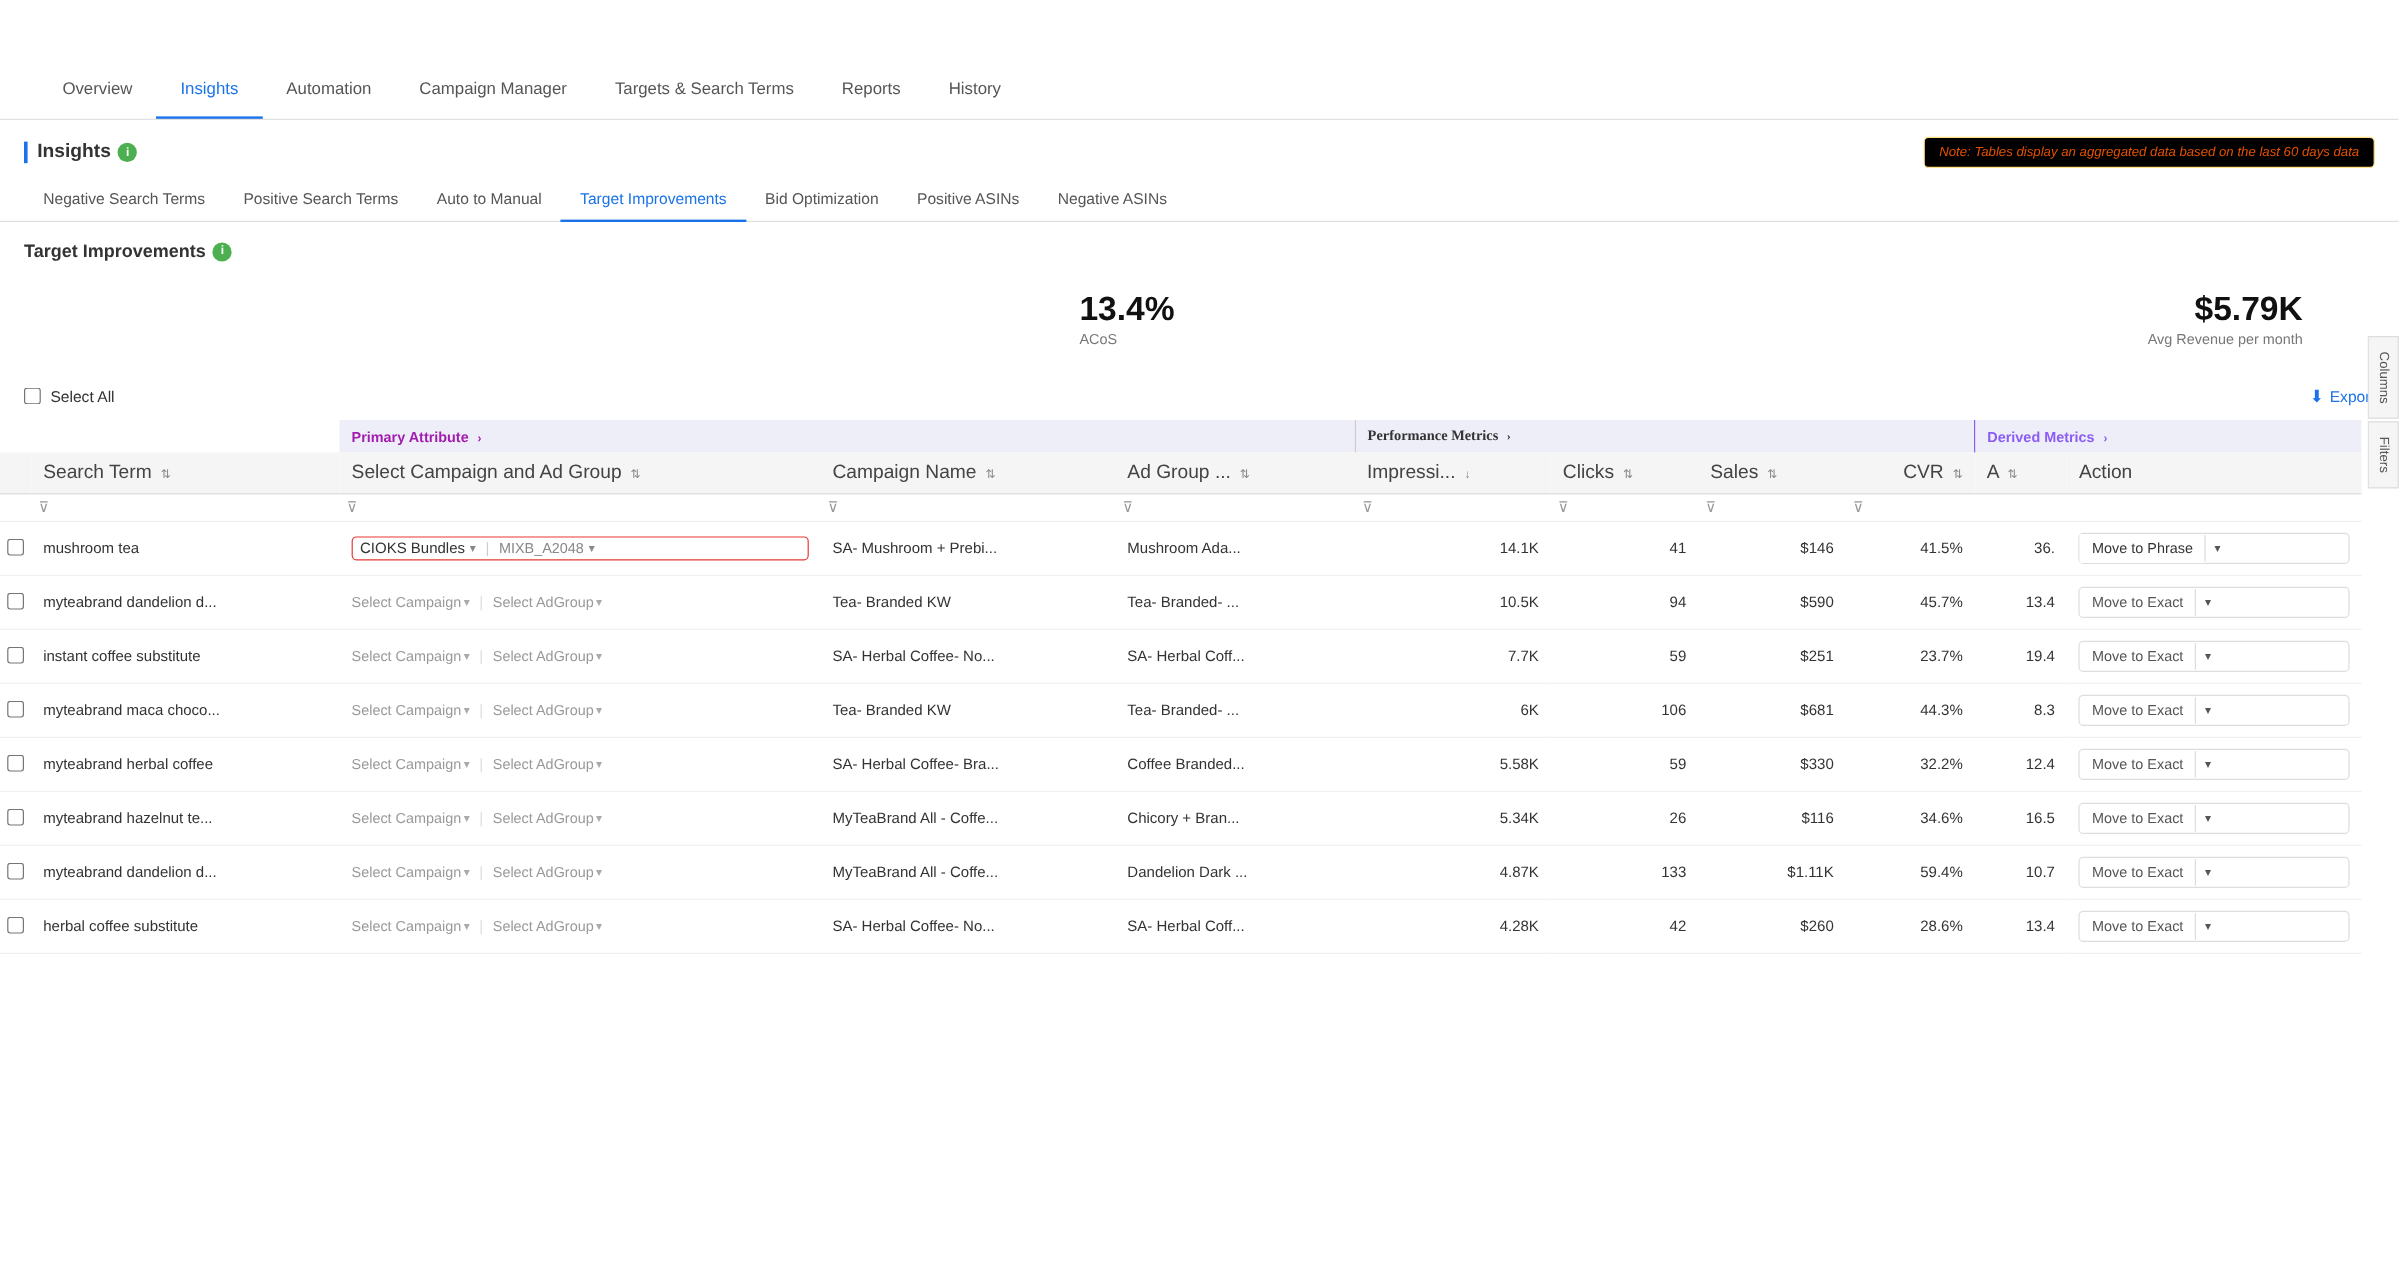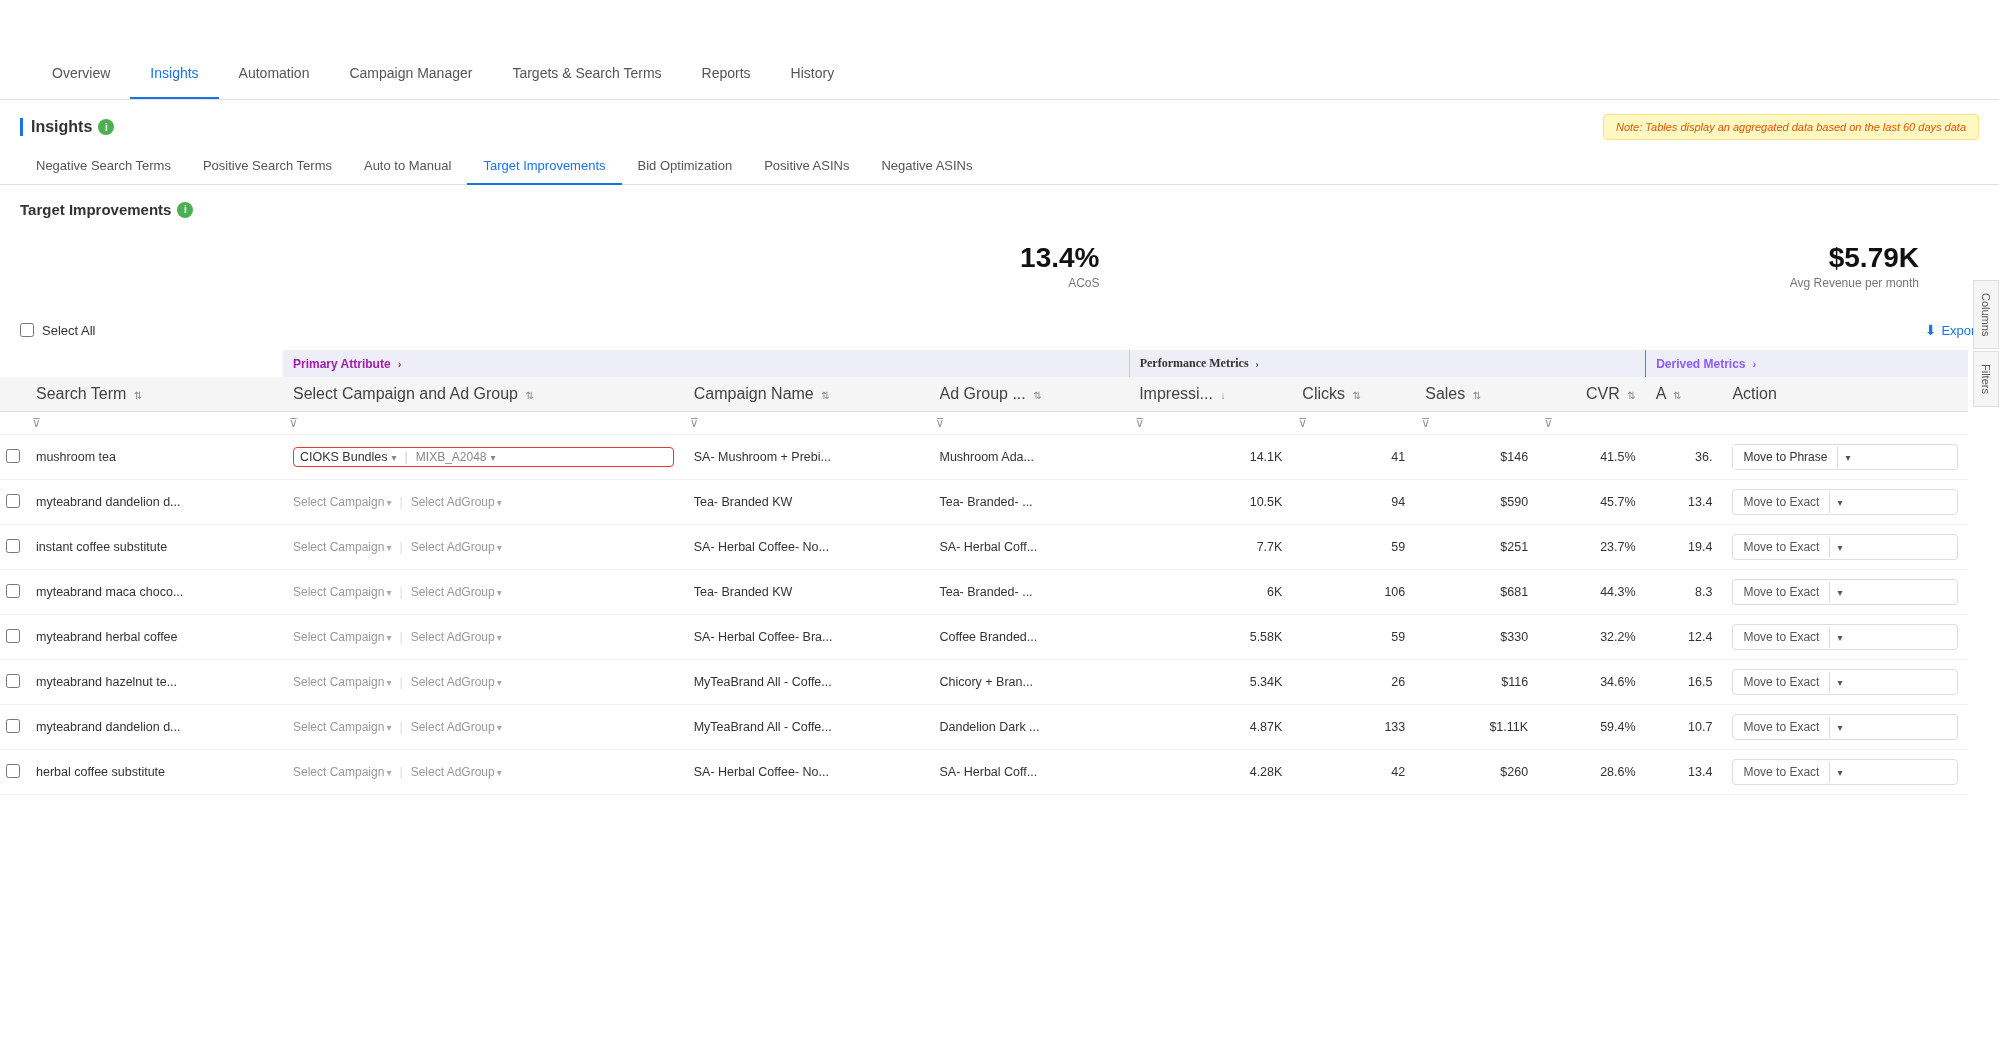--- a/index.html
+++ b/index.html
@@ -7,21 +7,21 @@
     
     
     .top-nav { display: flex; align-items: center; border-bottom: 1px solid #e0e0e0; padding: 0 32px; height: 52px; margin-top: 48px; }
     .nav-item { padding: 16px 20px; font-size: 14px; color: #555; cursor: pointer; white-space: nowrap; border-bottom: 2px solid transparent; margin-bottom: -1px; }
     .nav-item.active { color: #1a73e8; border-bottom: 2px solid #1a73e8; font-weight: 500; }
     
     
     .page-header { display: flex; align-items: center; justify-content: space-between; padding: 14px 20px 8px; }
     .page-title { font-size: 16px; font-weight: 600; display: flex; align-items: center; gap: 6px; }
     .info-icon { width: 16px; height: 16px; border-radius: 50%; background: #4caf50; color: white; font-size: 10px; display: inline-flex; align-items: center; justify-content: center; font-weight: bold; cursor: pointer; }
-    .note-banner { background: #fef9c3; border: 1px solid #ffe082; border-radius: 4px; padding: 6px 12px; font-size: 11px; color: #e65100; font-style: italic; max-width: 500px; text-align: right; }
+    .note-banner { background: #000000; border: 1px solid #ffe082; border-radius: 4px; padding: 6px 12px; font-size: 11px; color: #e65100; font-style: italic; max-width: 500px; text-align: right; }
     
     
     .sub-tabs { display: flex; align-items: center; padding: 0 20px; border-bottom: 1px solid #e0e0e0; }
     .sub-tab { padding: 10px 16px; font-size: 13px; color: #555; cursor: pointer; white-space: nowrap; border-bottom: 2px solid transparent; margin-bottom: -1px; }
     .sub-tab.active { color: #1a73e8; border-bottom: 2px solid #1a73e8; }
     
     
     .section-title { padding: 16px 20px 8px; font-size: 15px; font-weight: 600; display: flex; align-items: center; gap: 6px; }
     
     
@@ -115,21 +115,21 @@
   <span class="sub-tab">Positive ASINs</span>
   <span class="sub-tab">Negative ASINs</span>
 </div>
 
 <div class="section-title">
   <span>Target Improvements</span>
   <span class="info-icon">i</span>
 </div>
 
 <div class="stats-row">
-  <div class="stat-item center" style="position:absolute;left:50%;transform:translateX(-50%);text-align:right;">
+  <div class="stat-item center" style="position:absolute;left:50%;transform:translateX(-50%);text-align:left;">
     <div class="stat-value">13.4%</div>
     <div class="stat-label">ACoS</div>
   </div>
   <div class="stat-item right" style="margin-left:auto;text-align:right;padding-right:60px;">
     <div class="stat-value">$5.79K</div>
     <div class="stat-label">Avg Revenue per month</div>
   </div>
 </div>
 
 <div class="controls-row">

